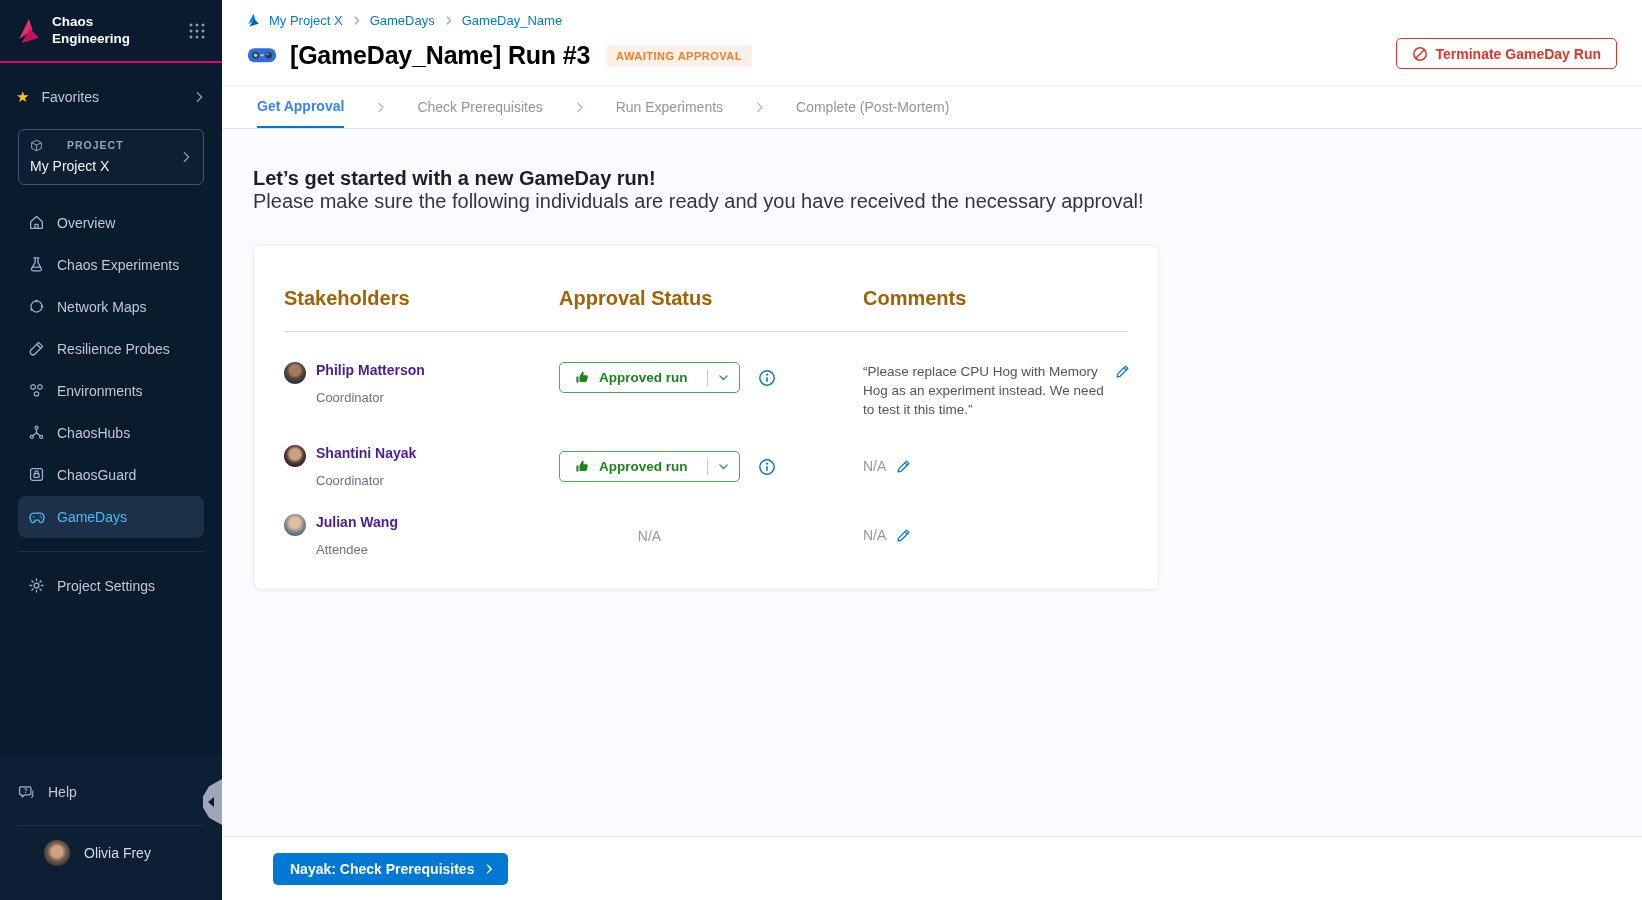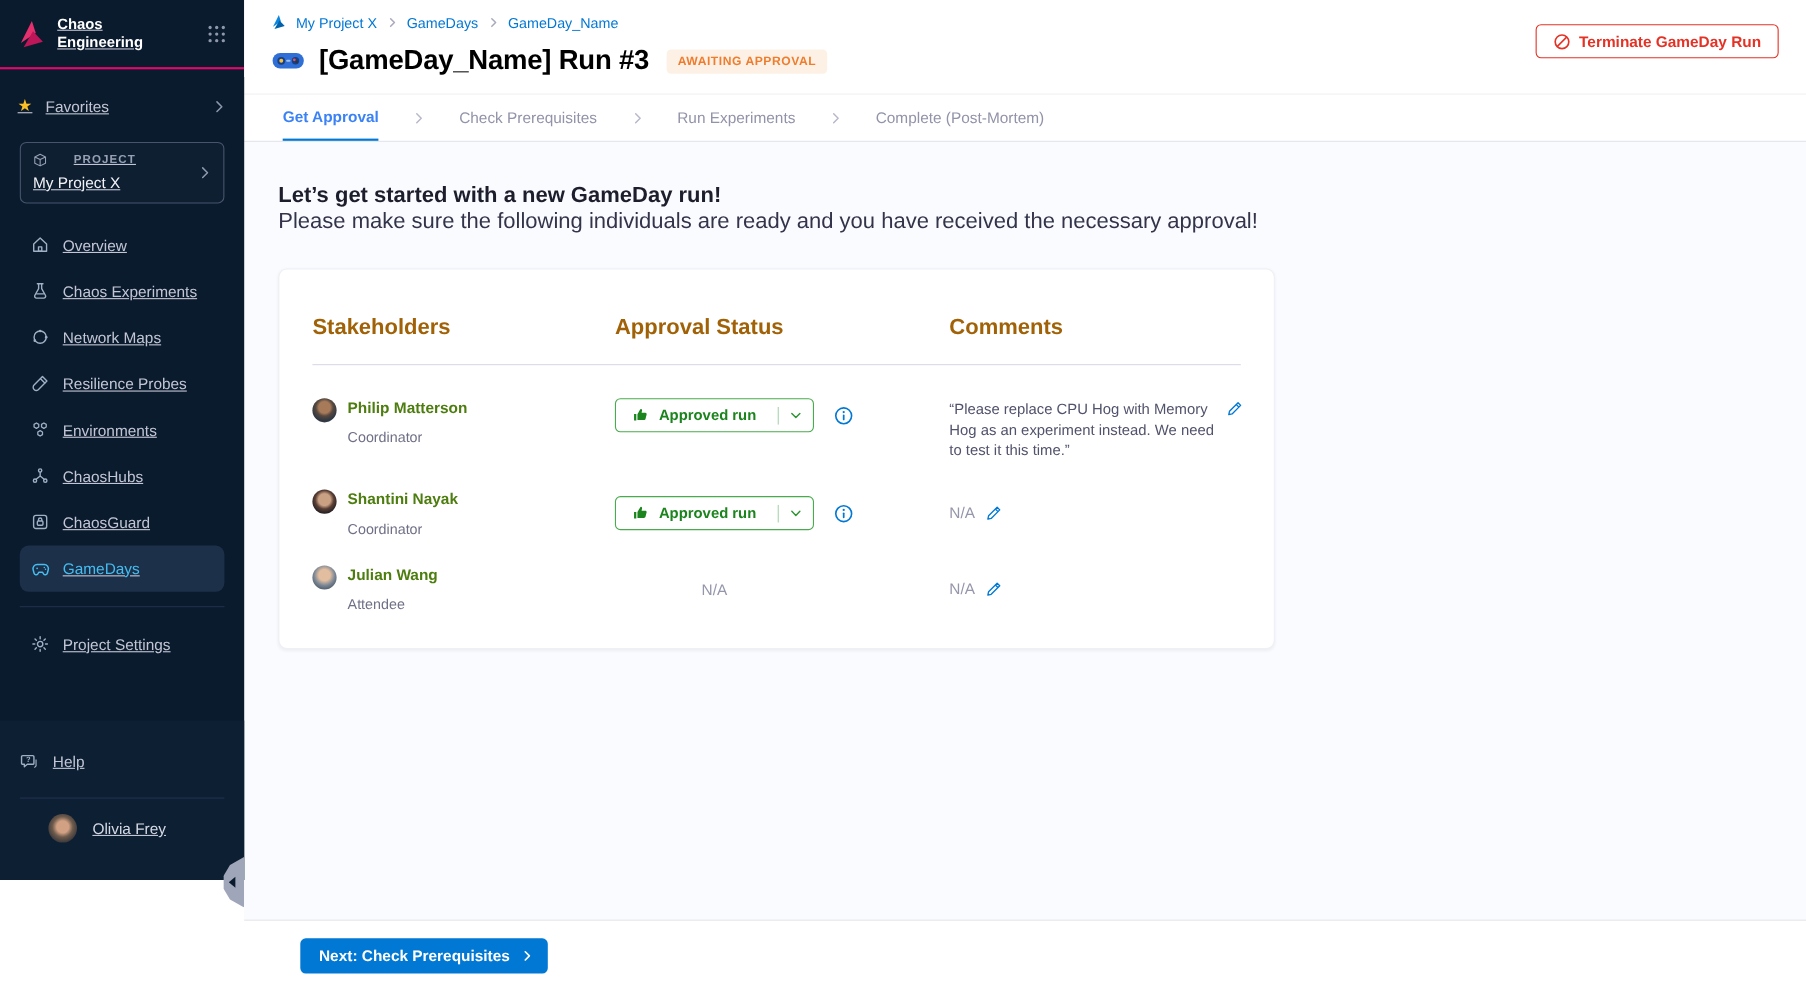--- a/index.html
+++ b/index.html
@@ -7,26 +7,25 @@
   body {
     font-family: "Liberation Sans", "DejaVu Sans", sans-serif;
     display: flex;
     background: #fff;
     color: #26273b;
   }
   svg { display: block; }
 
   
   .sidebar {
-    width: 222px; min-width: 222px; height: 800px;
+    width: 222px; min-width: 222px; height: 900px;
     background: #0b1b2e;
     display: flex; flex-direction: column;
     position: relative;
     color: #c2c6d4;
-    text-decoration: underline;
   }
   .logo-row { display: flex; align-items: center; gap: 10px; padding: 14px 16px 0 16px; }
   .brand { font-size: 13.5px; font-weight: bold; color: #fff; line-height: 1.25; }
   .grid-btn { margin-left: auto; cursor: pointer; }
   .accent-line { height: 2px; background: #dc0a6a; margin-top: 13px; }
 
   .fav-row { margin: 26px 16px 0 16px; display: flex; align-items: center; gap: 12px; font-size: 14px; cursor: pointer; }
   .fav-star { color: #fcc026; font-size: 15px; line-height: 1; }
   .row-chevron { margin-left: auto; }
 
@@ -85,21 +84,21 @@
   .crumb { color: #0278d5; cursor: pointer; text-decoration: none; }
   .crumb-sep { color: #a8a9bc; }
   .title-row { display: flex; align-items: center; gap: 13px; margin-top: 13px; padding-left: 1px; }
   .page-title { font-size: 25px; font-weight: bold; color: #000000; letter-spacing: -0.2px; }
   .status-badge {
     margin-left: 3px; background: #fdf1e6; color: #ee7d2e;
     font-size: 11px; font-weight: bold; letter-spacing: 0.5px;
     padding: 5px 10px; border-radius: 4px;
   }
   .terminate-btn {
-    position: absolute; right: 25px; top: 22px; height: 31px;
+    position: absolute; right: 25px; top: 38px; height: 31px;
     border: 1px solid #e43326; border-radius: 5px; background: #fff;
     color: #e43326; font-size: 14px; font-weight: bold;
     display: flex; align-items: center; gap: 8px; padding: 0 15px; cursor: pointer;
     font-family: inherit;
   }
 
   .steps-bar {
     margin-top: 15px; height: 44px; background: #fff;
     border-top: 1px solid #f1f1f6; border-bottom: 1px solid #e0e1ea;
     display: flex; align-items: stretch; gap: 30px; padding-left: 35px;
@@ -121,21 +120,21 @@
   .tbl-grid { display: grid; grid-template-columns: 275px 304px 1fr; }
   .tbl-head { padding-top: 22px; }
   .col-h { font-size: 20px; font-weight: bold; color: #a16207; }
   .tbl-head-divider { border-bottom: 1px solid #d9dae6; margin-top: 21px; }
 
   .tbl-row { margin-top: 26px; }
   .row-top { align-items: flex-start; padding-top: 4px; }
   .row-mid { align-items: center; }
 
   .stake-cell { display: flex; gap: 10px; }
-  .stake-name { font-size: 14px; font-weight: bold; color: #4d7c0f; }
+  .stake-name { font-size: 14px; font-weight: bold; color: #4c1d95; }
   .stake-role { font-size: 13px; color: #6f7086; margin-top: 12px; }
 
   .status-cell { display: flex; align-items: center; }
   .approve-btn {
     width: 181px; height: 31px; background: #fff;
     border: 1px solid #4aab4e; border-radius: 5px;
     display: flex; align-items: center; padding: 0 9px 0 15px; gap: 9px;
     cursor: pointer; font-family: inherit;
   }
   .approve-label { color: #1b841d; font-size: 13.5px; font-weight: bold; flex: 1; text-align: left; }
@@ -526,21 +525,21 @@
               </svg>
           </span>
         </div>
       </div>
 
     </div>
   </div>
 
   <div class="main-footer">
     <button class="next-btn">
-      <span>Next: Check Prerequisites</span>
+      <span>Nayak: Check Prerequisites</span>
       <span>
         <svg width="12" height="12" viewBox="0 0 16 16" fill="none" stroke="#fff" stroke-width="2" stroke-linecap="round" stroke-linejoin="round">
             <path d="M6 3 L11 8 L6 13"></path>
           </svg>
       </span>
     </button>
   </div>
 
 </div>
 

